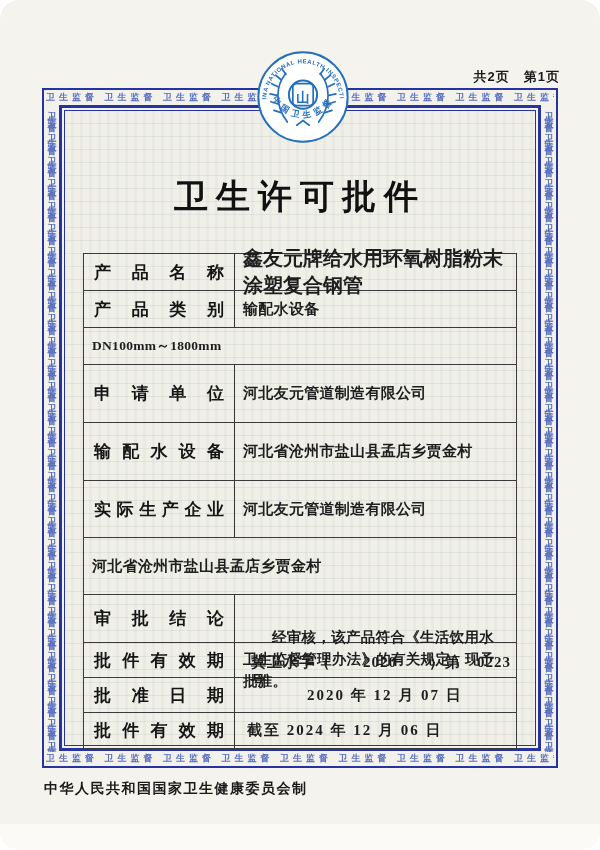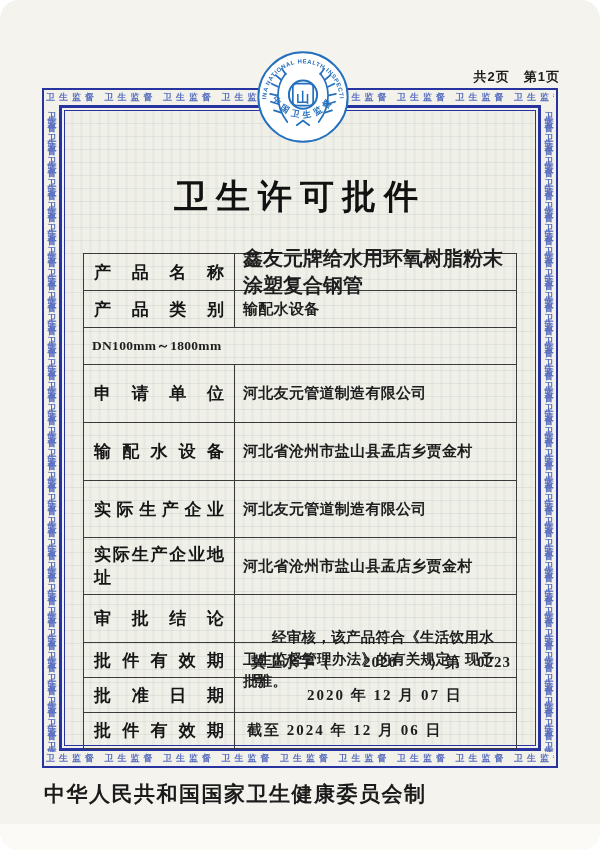--- a/index.html
+++ b/index.html
@@ -90,21 +90,21 @@
     display:block; padding:4px 10px 0 8px; text-indent:2em;
     font-size:14.5px; line-height:1.5;margin-top:28px;
   }
   .trow:nth-child(9){height:35px}  .trow:nth-child(9)  .tvalue{padding-left:16px; letter-spacing:1px;margin-top:24px;}
   .trow:nth-child(10){height:35px} .trow:nth-child(10) .tvalue{padding-left:72px; letter-spacing:2px;}
   .trow:nth-child(11){height:36px} .trow:nth-child(11) .tvalue{padding-left:12px; letter-spacing:2px;}
 
   
   .issuer {
     position:absolute; left:44px; top:780px;
-    font-size:21px; font-weight:bold; color:#1b1b1b; letter-spacing:1.5px;
+    font-size:14px; font-weight:bold; color:#1b1b1b; letter-spacing:1.5px;
   }
 </style>
 </head>
 <body>
 
 <div class="sheet">
 
   <div class="sheet-bottom-strip"></div>
 
   <div class="pagination">共2页　第1页</div>
@@ -181,23 +181,20 @@
     </div>
 
     <div class="trow">
       <div class="tlabel">
           <span>实际生产企业</span>
         </div>
       <div class="tvalue">河北友元管道制造有限公司</div>
     </div>
 
     <div class="trow">
-      <div class="tlabel">
-          <span>实际生产企业地址</span>
-        </div>
       <div class="tvalue">河北省沧州市盐山县孟店乡贾金村</div>
     </div>
 
     <div class="trow">
       <div class="tlabel">
           <span>审批结论</span>
         </div>
       <div class="tvalue">经审核，该产品符合《生活饮用水卫生监督管理办法》的有关规定，现予批准。</div>
     </div>
 

